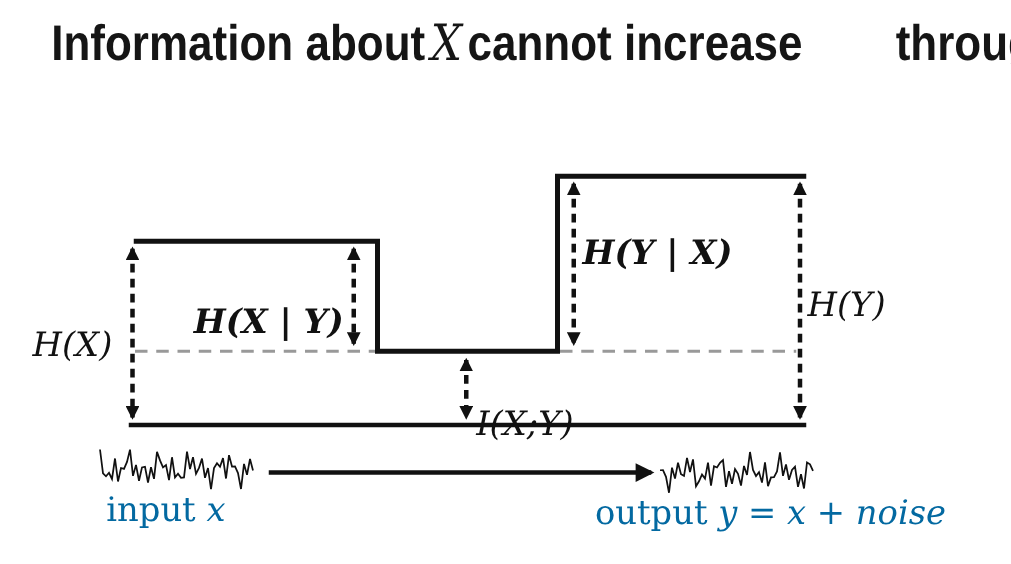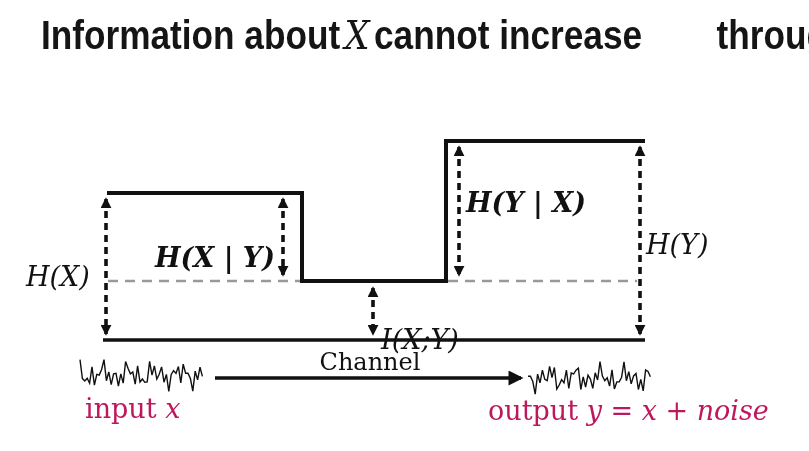--- a/index.html
+++ b/index.html
@@ -41,21 +41,21 @@
     white-space:nowrap;
     color:#111;
   }
   .slabel{
     position:absolute;
     font-family:"DejaVu Serif", serif;
     font-style:normal;
     font-size:27px;
     line-height:32px;
     white-space:nowrap;
-    color:#be185d;
+    color:#0369a1;
   }
   .channel-label{
     position:absolute;
     left:215px;top:348px;width:310px;
     text-align:center;
     font-family:"DejaVu Serif", serif;
     font-size:24px;
     line-height:28px;
     color:#111;
   }
@@ -102,18 +102,17 @@
     <polyline fill="none" stroke="#111" stroke-width="1.4" points="80.0,359.6 82.4,378.6 84.8,381.0 87.2,378.2 89.6,383.2 92.0,366.8 94.4,385.2 96.8,374.4 99.2,375.1 101.6,369.5 104.0,359.7 106.4,380.7 108.8,371.9 111.2,384.6 113.6,373.9 116.0,373.4 118.4,386.0 120.8,373.8 123.2,383.1 125.6,361.5 128.0,368.3 130.4,373.9 132.8,372.0 135.2,384.1 137.6,365.8 140.0,382.0 142.4,379.0 144.8,382.3 147.2,381.9 149.6,361.3 152.0,375.2 154.4,365.8 156.8,379.1 159.2,374.3 161.6,366.9 164.0,382.2 166.4,374.4 168.8,391.4 171.2,374.5 173.6,370.6 176.0,373.4 178.4,366.5 180.8,382.8 183.2,364.1 185.6,373.2 188.0,373.1 190.4,378.5 192.8,391.2 195.2,371.1 197.6,379.9 200.0,367.2 202.4,376.4"></polyline>
     <polyline fill="none" stroke="#111" stroke-width="1.4" points="528.0,376.2 530.4,376.1 532.8,381.5 535.2,394.2 537.6,374.1 540.0,382.9 542.4,370.2 544.8,379.4 547.2,380.7 549.6,366.3 552.0,377.6 554.4,367.5 556.8,389.0 559.2,385.0 561.6,379.6 564.0,382.9 566.4,370.1 568.8,388.5 571.2,373.0 573.6,374.0 576.0,370.2 578.4,368.1 580.8,389.5 583.2,376.9 585.6,387.0 588.0,375.2 590.4,379.1 592.8,388.4 595.2,372.8 597.6,380.0 600.0,361.6 602.4,376.0 604.8,380.8 607.2,377.7 609.6,386.1 612.0,369.9 614.4,388.9 616.8,381.9 619.2,381.8 621.6,377.2 624.0,361.9 626.4,380.7 628.8,371.6 631.2,383.8 633.6,375.9 636.0,373.4 638.4,389.5 640.8,379.4 643.2,390.8 645.6,370.0 648.0,371.5 650.4,376.7"></polyline>
   </svg>
 
   <div class="mlabel" style="left:26px;top:261px;">H(X)</div>
   <div class="mlabel" style="left:155px;top:242px;font-weight:bold;">H(X | Y)</div>
   <div class="mlabel" style="left:381px;top:296px;margin-top:28px;">I(X;Y)</div>
   <div class="mlabel" style="left:466px;top:187px;font-weight:bold;">H(Y | X)</div>
   <div class="mlabel" style="left:646px;top:229px;">H(Y)</div>
 
-  <div class="channel-label">Channel</div>
 
   <div class="slabel" style="left:85px;top:393px;"><span>input</span> <span class="ital">x</span></div>
-  <div class="slabel" style="left:488px;top:395px;"><span>output</span> <span class="ital">y = x + noise</span></div>
+  <div class="slabel" style="left:476px;top:395px;"><span>output</span> <span class="ital">y = x + noise</span></div>
 
 </div>
 
 </body></html>

